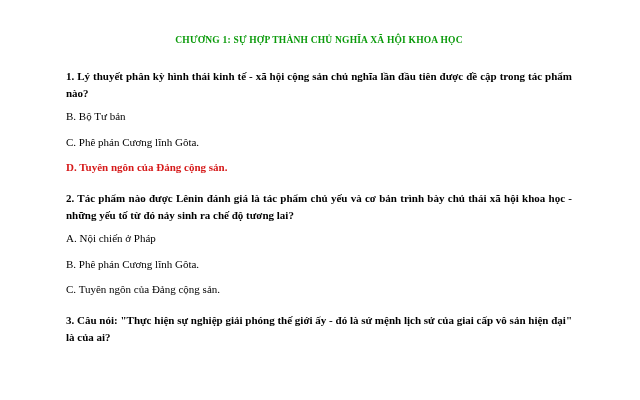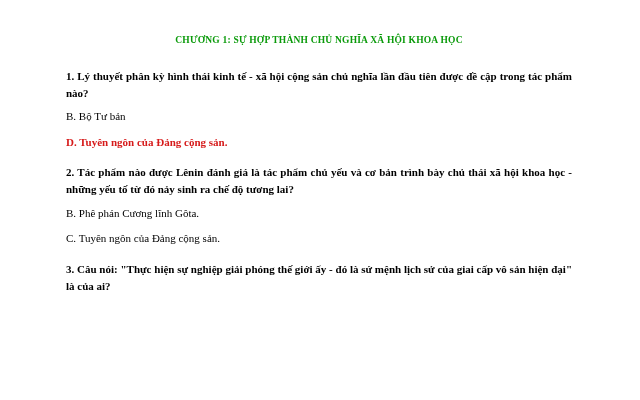--- a/index.html
+++ b/index.html
@@ -86,33 +86,41 @@
     <div class="block">
       <p class="question">
         <span class="q-num">1.</span>
         <span class="q-text">Lý thuyết phân kỳ hình thái kinh tế - xã hội cộng sản chủ nghĩa lần đầu tiên được đề cập trong tác phẩm nào?</span>
       </p>
       <div class="answers">
         <p class="answer">
           <span>B.</span>
           <span>Bộ Tư bản</span>
         </p>
+        <p class="answer">
+          <span>C.</span>
+          <span>Phê phán Cương lĩnh Gôta.</span>
+        </p>
         <p class="answer correct">
           <span>D.</span>
           <span>Tuyên ngôn của Đảng cộng sản.</span>
         </p>
       </div>
     </div>
 
     <div class="block">
       <p class="question">
         <span class="q-num">2.</span>
         <span class="q-text">Tác phẩm nào được Lênin đánh giá là tác phẩm chủ yếu và cơ bản trình bày chủ thái xã hội khoa học - những yếu tố từ đó nảy sinh ra chế độ tương lai?</span>
       </p>
       <div class="answers">
+        <p class="answer">
+          <span>A.</span>
+          <span>Nội chiến ở Pháp</span>
+        </p>
         <p class="answer">
           <span>B.</span>
           <span>Phê phán Cương lĩnh Gôta.</span>
         </p>
         <p class="answer">
           <span>C.</span>
           <span>Tuyên ngôn của Đảng cộng sản.</span>
         </p>
       </div>
     </div>

